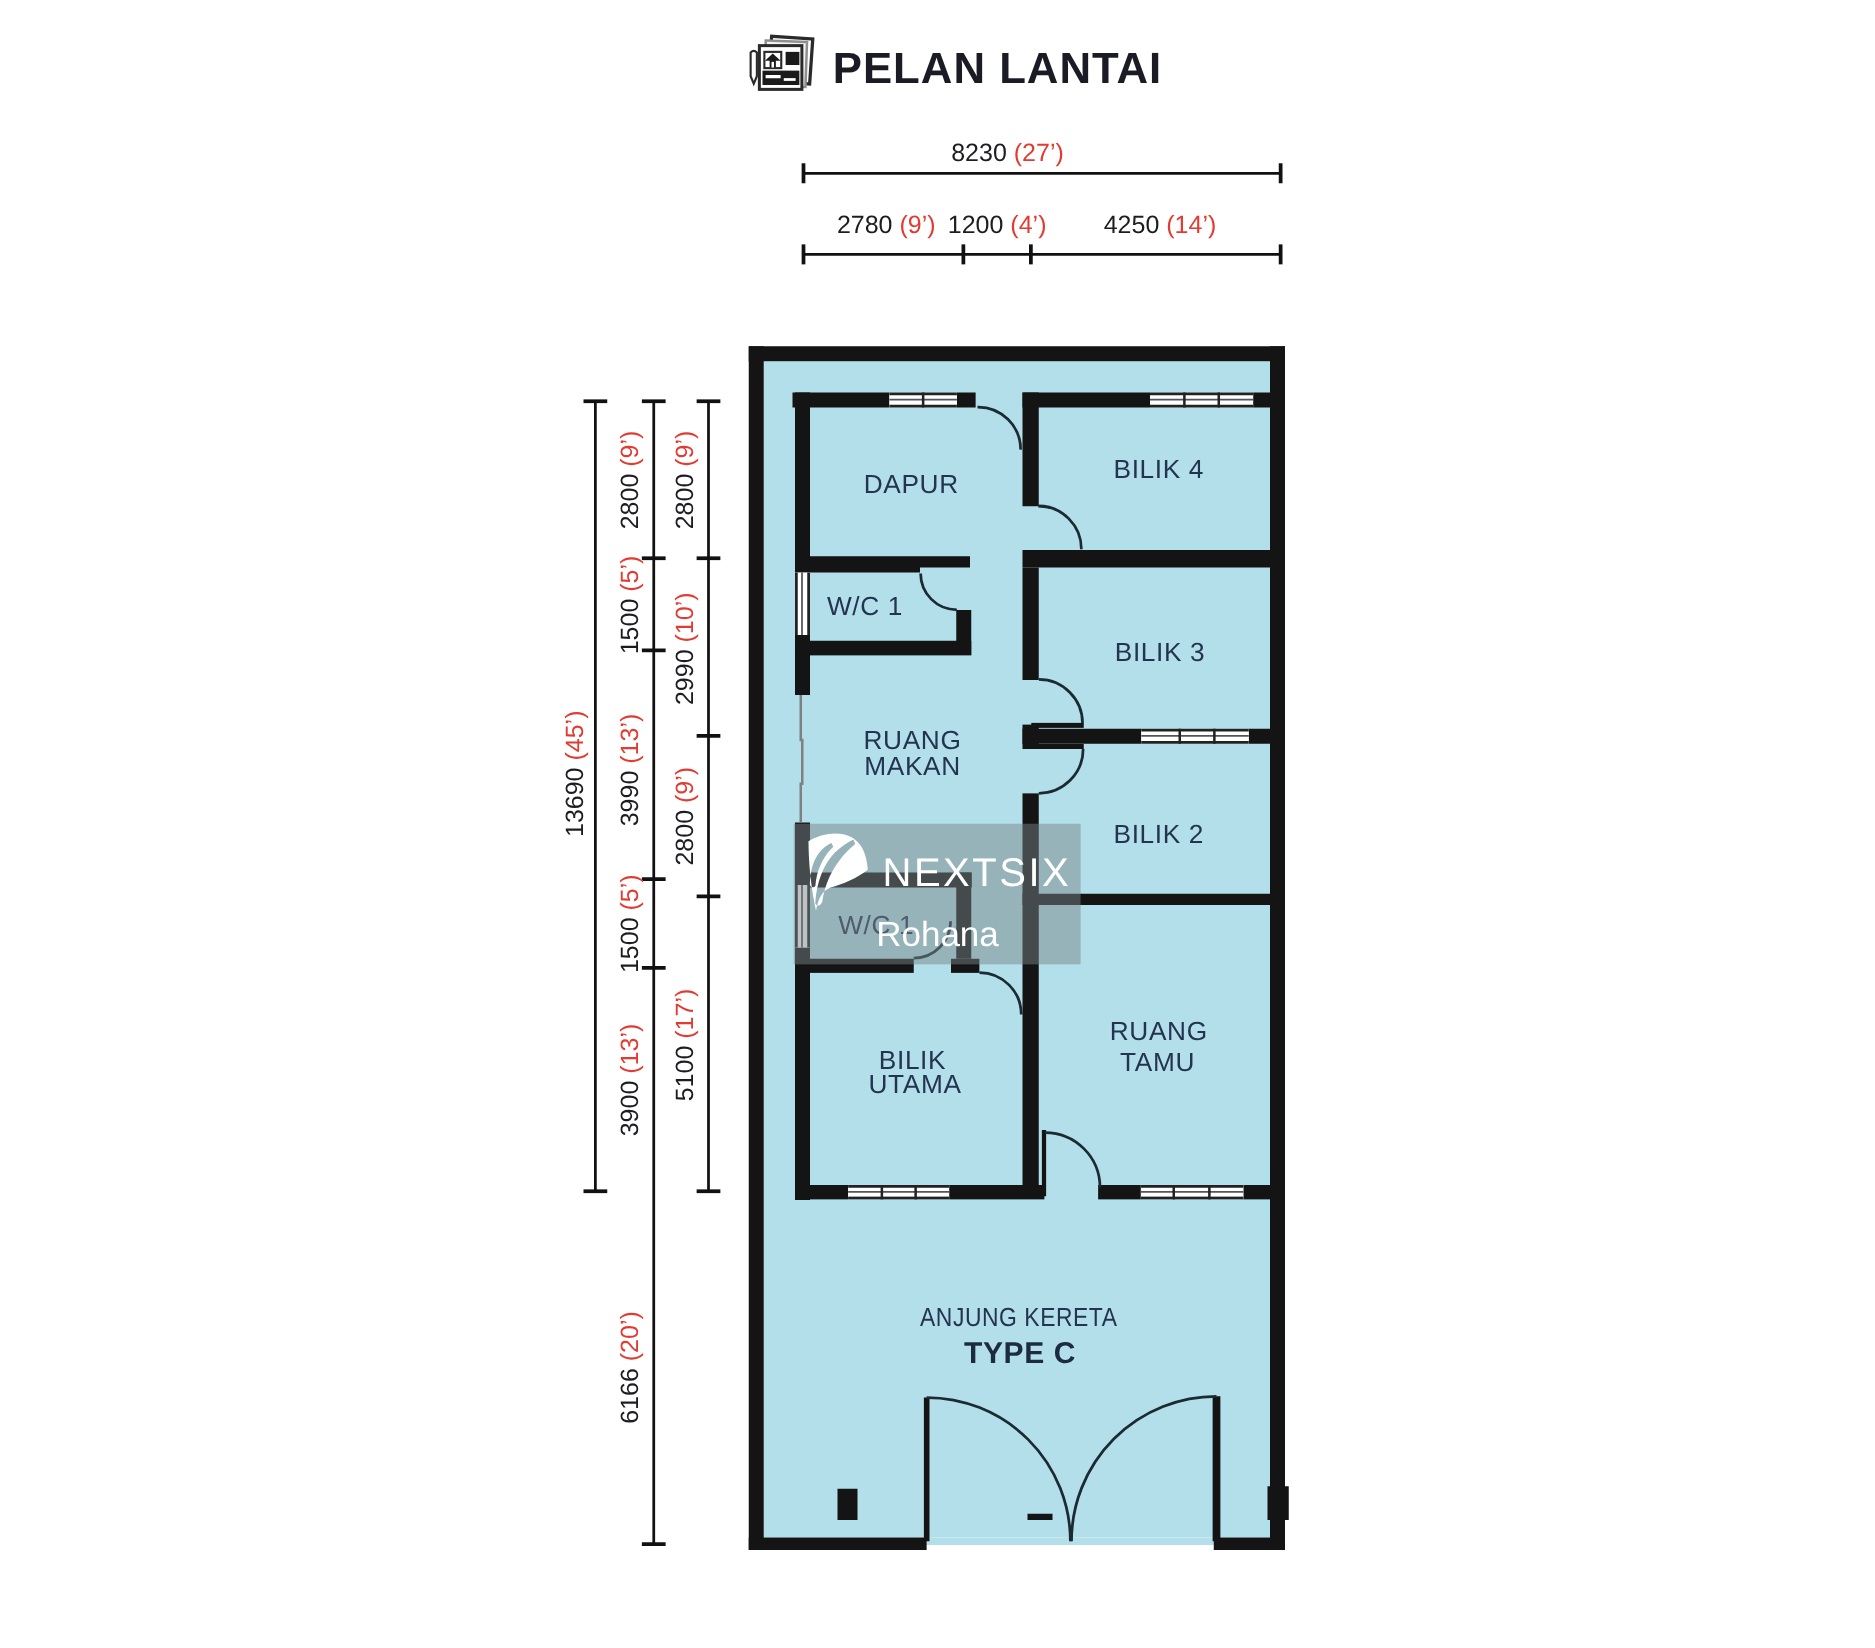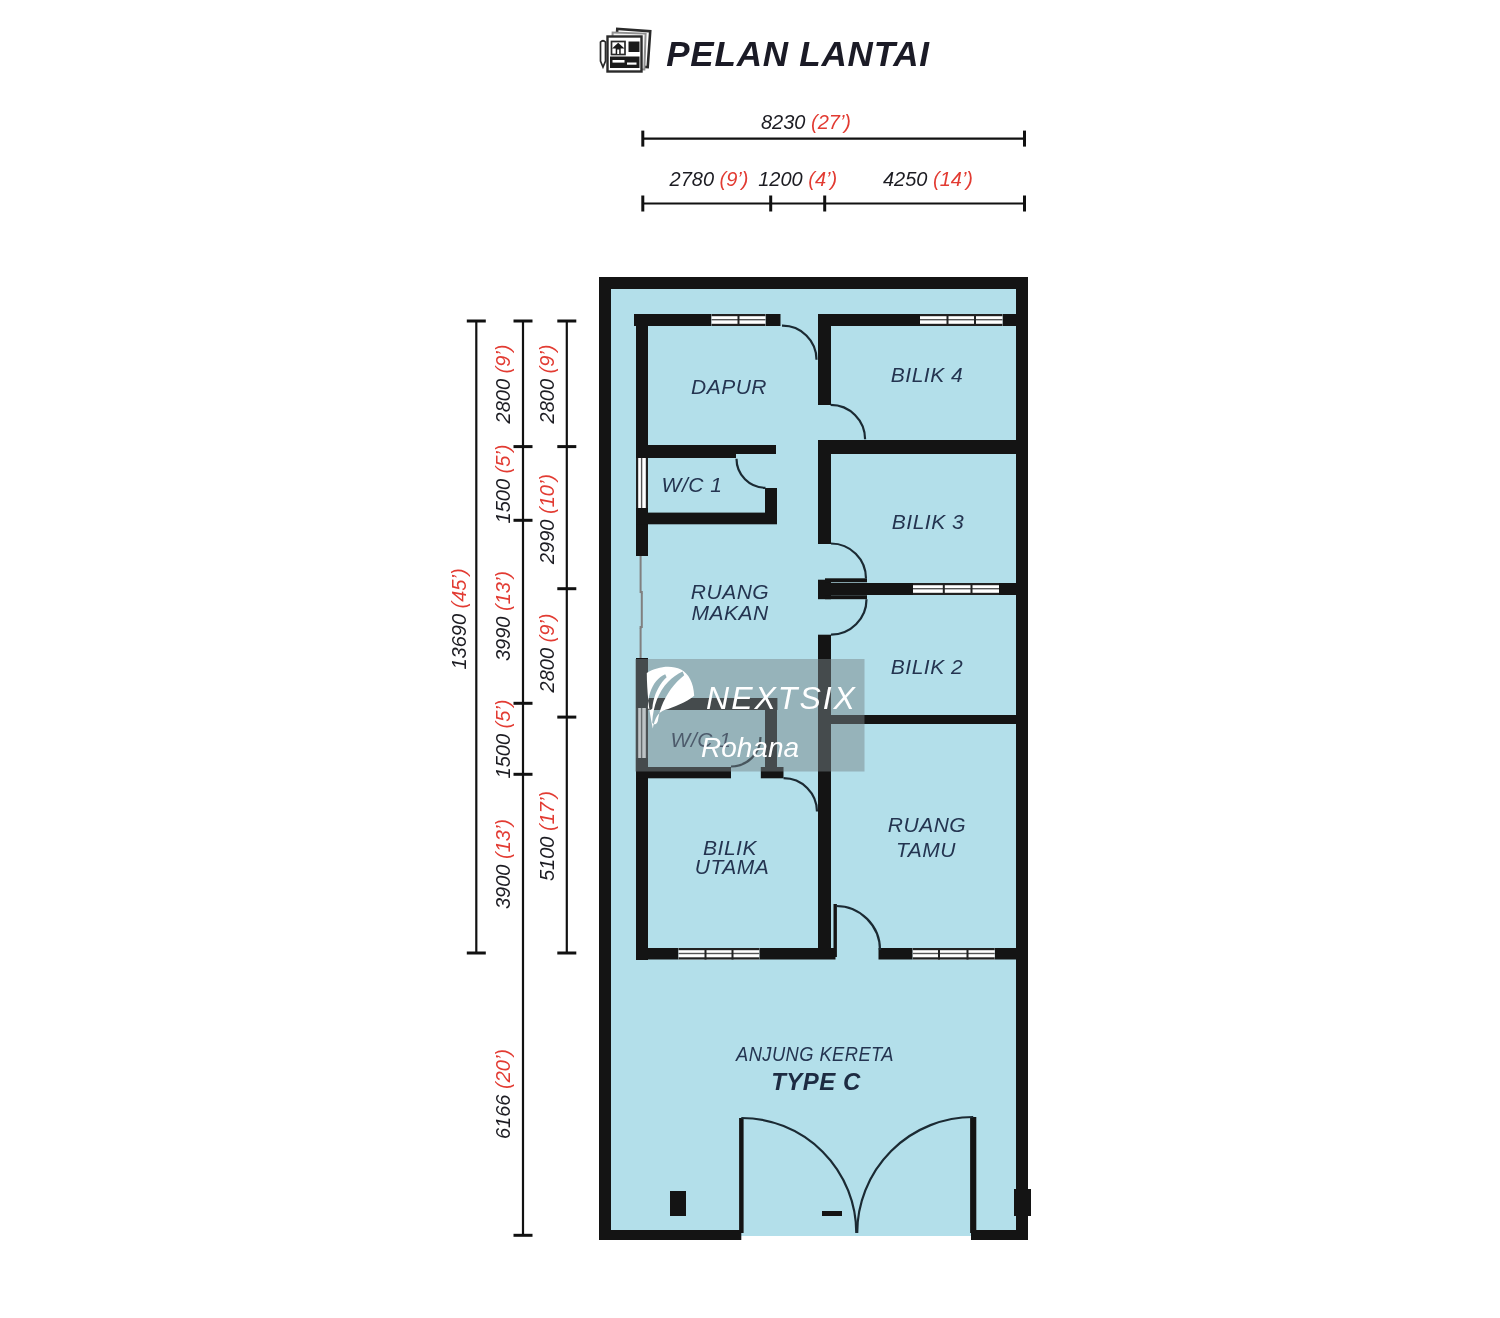--- a/index.html
+++ b/index.html
@@ -1,16 +1,16 @@
 <!DOCTYPE html>
 <html><head>
 <meta charset="utf-8">
 <style>
 html,body{margin:0;padding:0;background:#ffffff;}
-#page{width:1476px;height:1318px;position:relative;background:#ffffff;font-style:italic;}
+#page{width:1476px;height:1318px;position:relative;background:#ffffff;}
 text{font-family:"Liberation Sans",sans-serif;}
 .room{fill:#243450;font-size:21px;letter-spacing:0.5px;}
 .dim{font-size:20px;fill:#1c1c22;}
 .red{fill:#e23b32;}
 </style>
 </head>
 <body>
 <div id="page">
 <svg width="1500" height="1318" viewBox="0 0 1500 1318">
 

